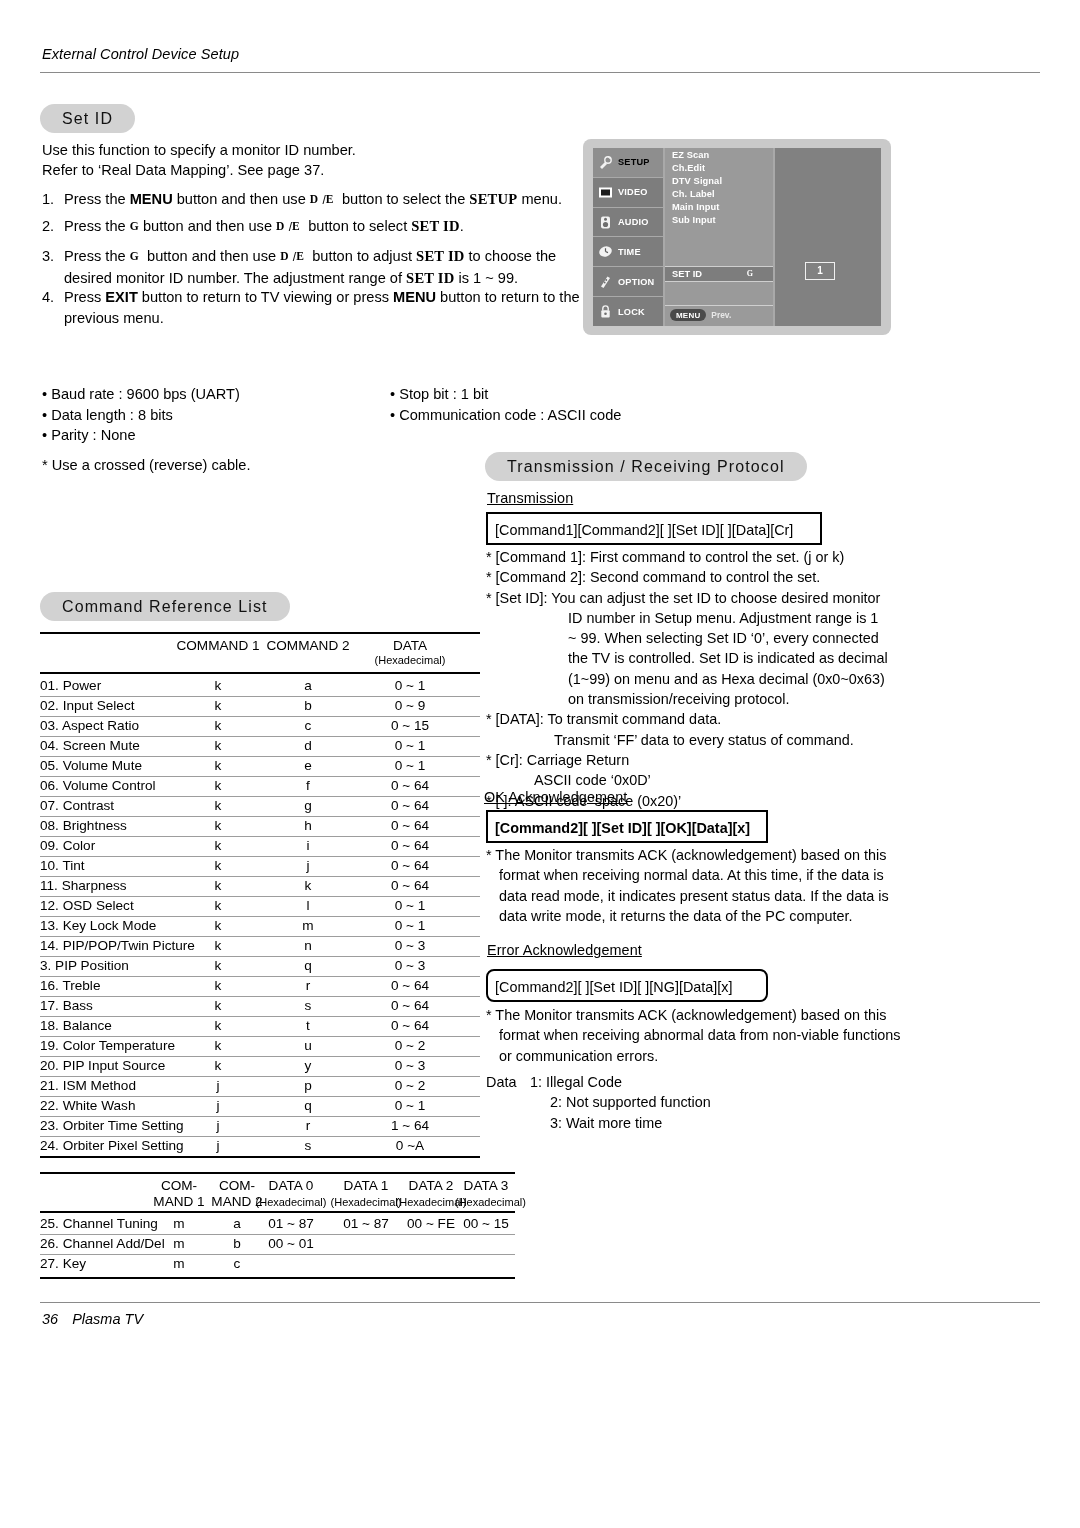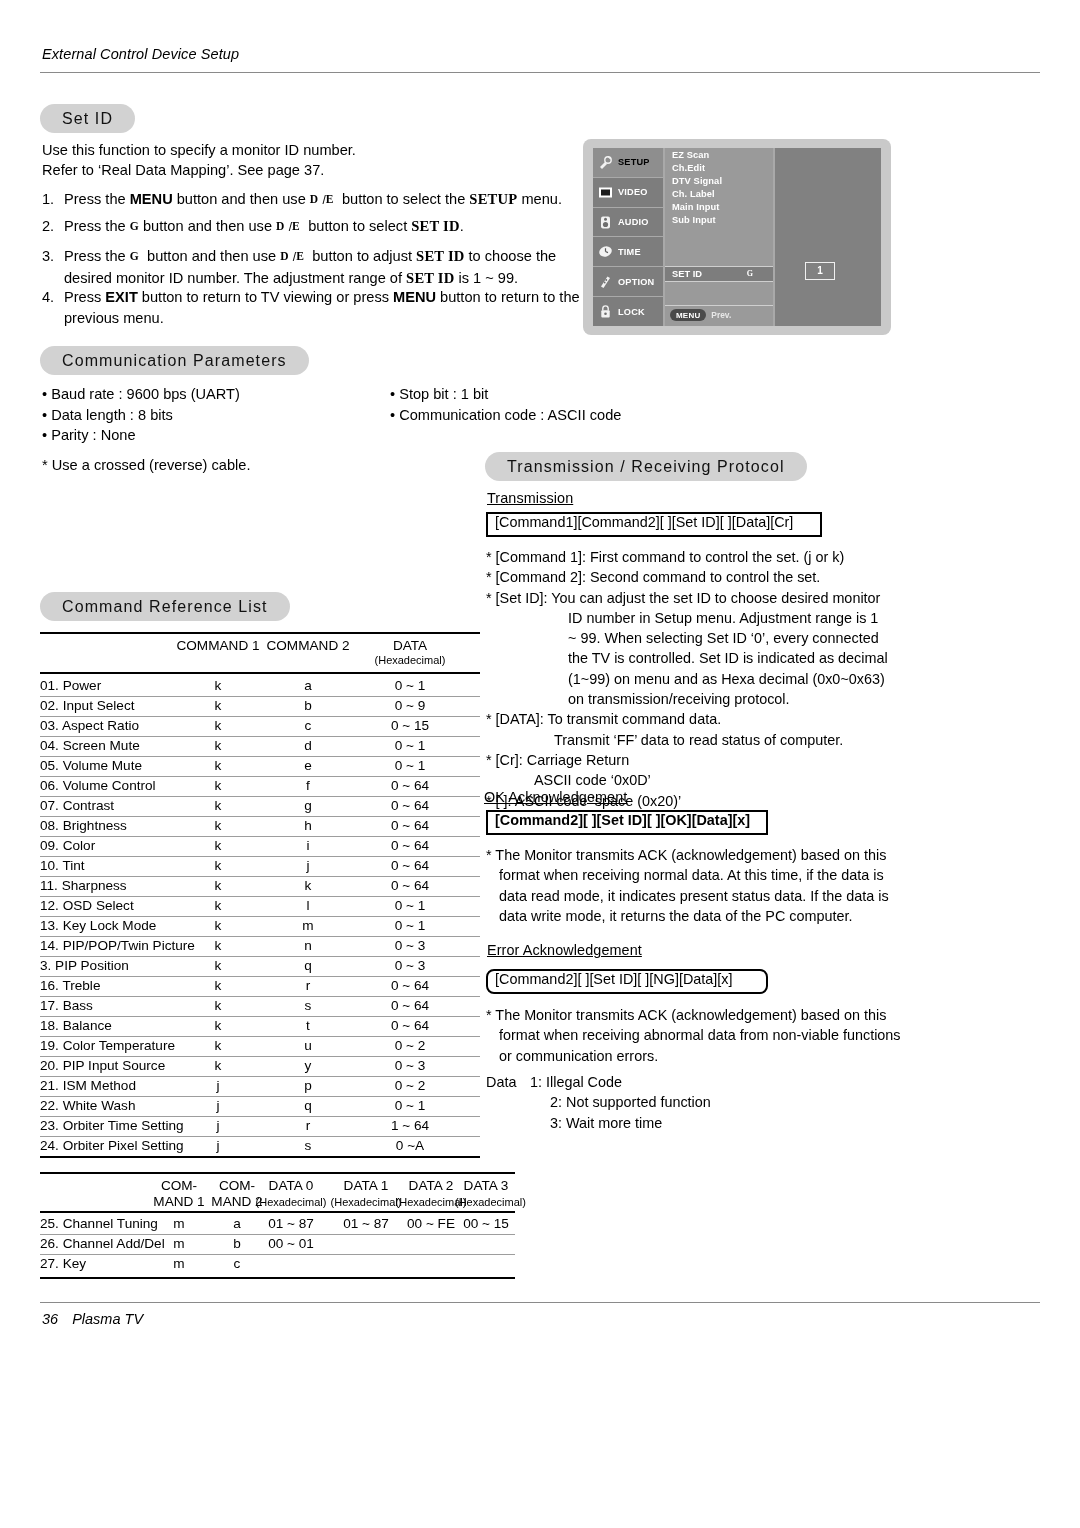--- a/index.html
+++ b/index.html
@@ -266,21 +266,21 @@
     position: absolute;
     font-size: 13.6px;
     text-align: center;
   }
 
   
   .proto-box {
     position: absolute;
     border: 2px solid #000;
     font-size: 14.4px;
-    padding: 0 7px 5px 7px;
+    padding: 8px 7px 5px 7px;
     box-sizing: border-box;
     white-space: nowrap;
     background: #fff;
   }
   .sub-italic {
     position: absolute;
     font-size: 14.4px;
     text-decoration: underline;
     letter-spacing: 0.1px;
   }
@@ -413,21 +413,20 @@
           <span class="osd-prev">Prev.</span>
         </div>
       </div>
 
       <div class="osd-right">
         <div class="osd-value">1</div>
       </div>
     </div>
   </div>
 
-  <div class="pill" style="left:40px; top:346px;">Communication Parameters</div>
 
   <div class="bullets" style="left:42px; top:384px;">
     <div>• Baud rate : 9600 bps (UART)</div>
     <div>• Data length : 8 bits</div>
     <div>• Parity : None</div>
   </div>
   <div class="bullets" style="left:390px; top:384px;">
     <div>• Stop bit : 1 bit</div>
     <div>• Communication code : ASCII code</div>
   </div>
@@ -609,21 +608,21 @@
   <div class="note" style="left:486px; top:547px; width:415px;">
     <span class="hang">* [Command 1]: First command to control the set. (j or k)</span>
     <span class="hang">* [Command 2]: Second command to control the set.</span>
     <span class="hang">* [Set ID]: You can adjust the set ID to choose desired monitor</span>
     <span style="display:block; padding-left:82px;">ID number in Setup menu. Adjustment range is 1</span>
     <span style="display:block; padding-left:82px;">~ 99. When selecting Set ID ‘0’, every connected</span>
     <span style="display:block; padding-left:82px;">the TV is controlled. Set ID is indicated as decimal</span>
     <span style="display:block; padding-left:82px;">(1~99) on menu and as Hexa decimal (0x0~0x63)</span>
     <span style="display:block; padding-left:82px;">on transmission/receiving protocol.</span>
     <span class="hang">* [DATA]: To transmit command data.</span>
-    <span style="display:block; padding-left:68px;">Transmit ‘FF’ data to read status of computer.</span>
+    <span style="display:block; padding-left:68px;">Transmit ‘FF’ data to every status of command.</span>
     <span class="hang">* [Cr]: Carriage Return</span>
     <span style="display:block; padding-left:48px;">ASCII code ‘0x0D’</span>
     <span class="hang">* [   ]: ASCII code ‘space (0x20)’</span>
   </div>
 
   <div class="sub-italic" style="left:484px; top:789px;">OK Acknowledgement</div>
   <div class="proto-box" style="left:486px; top:810px; width:282px;font-weight:bold;">[Command2][  ][Set ID][  ][OK][Data][x]</div>
   <div class="note" style="left:486px; top:845px; width:408px; text-indent:-13px; padding-left:13px;">* The Monitor transmits ACK (acknowledgement) based on this format when receiving normal data. At this time, if the data is data read mode, it indicates present status data. If the data is data write mode, it returns the data of the PC computer.</div>
 
   <div class="sub-italic" style="left:487px; top:942px;">Error Acknowledgement</div>

